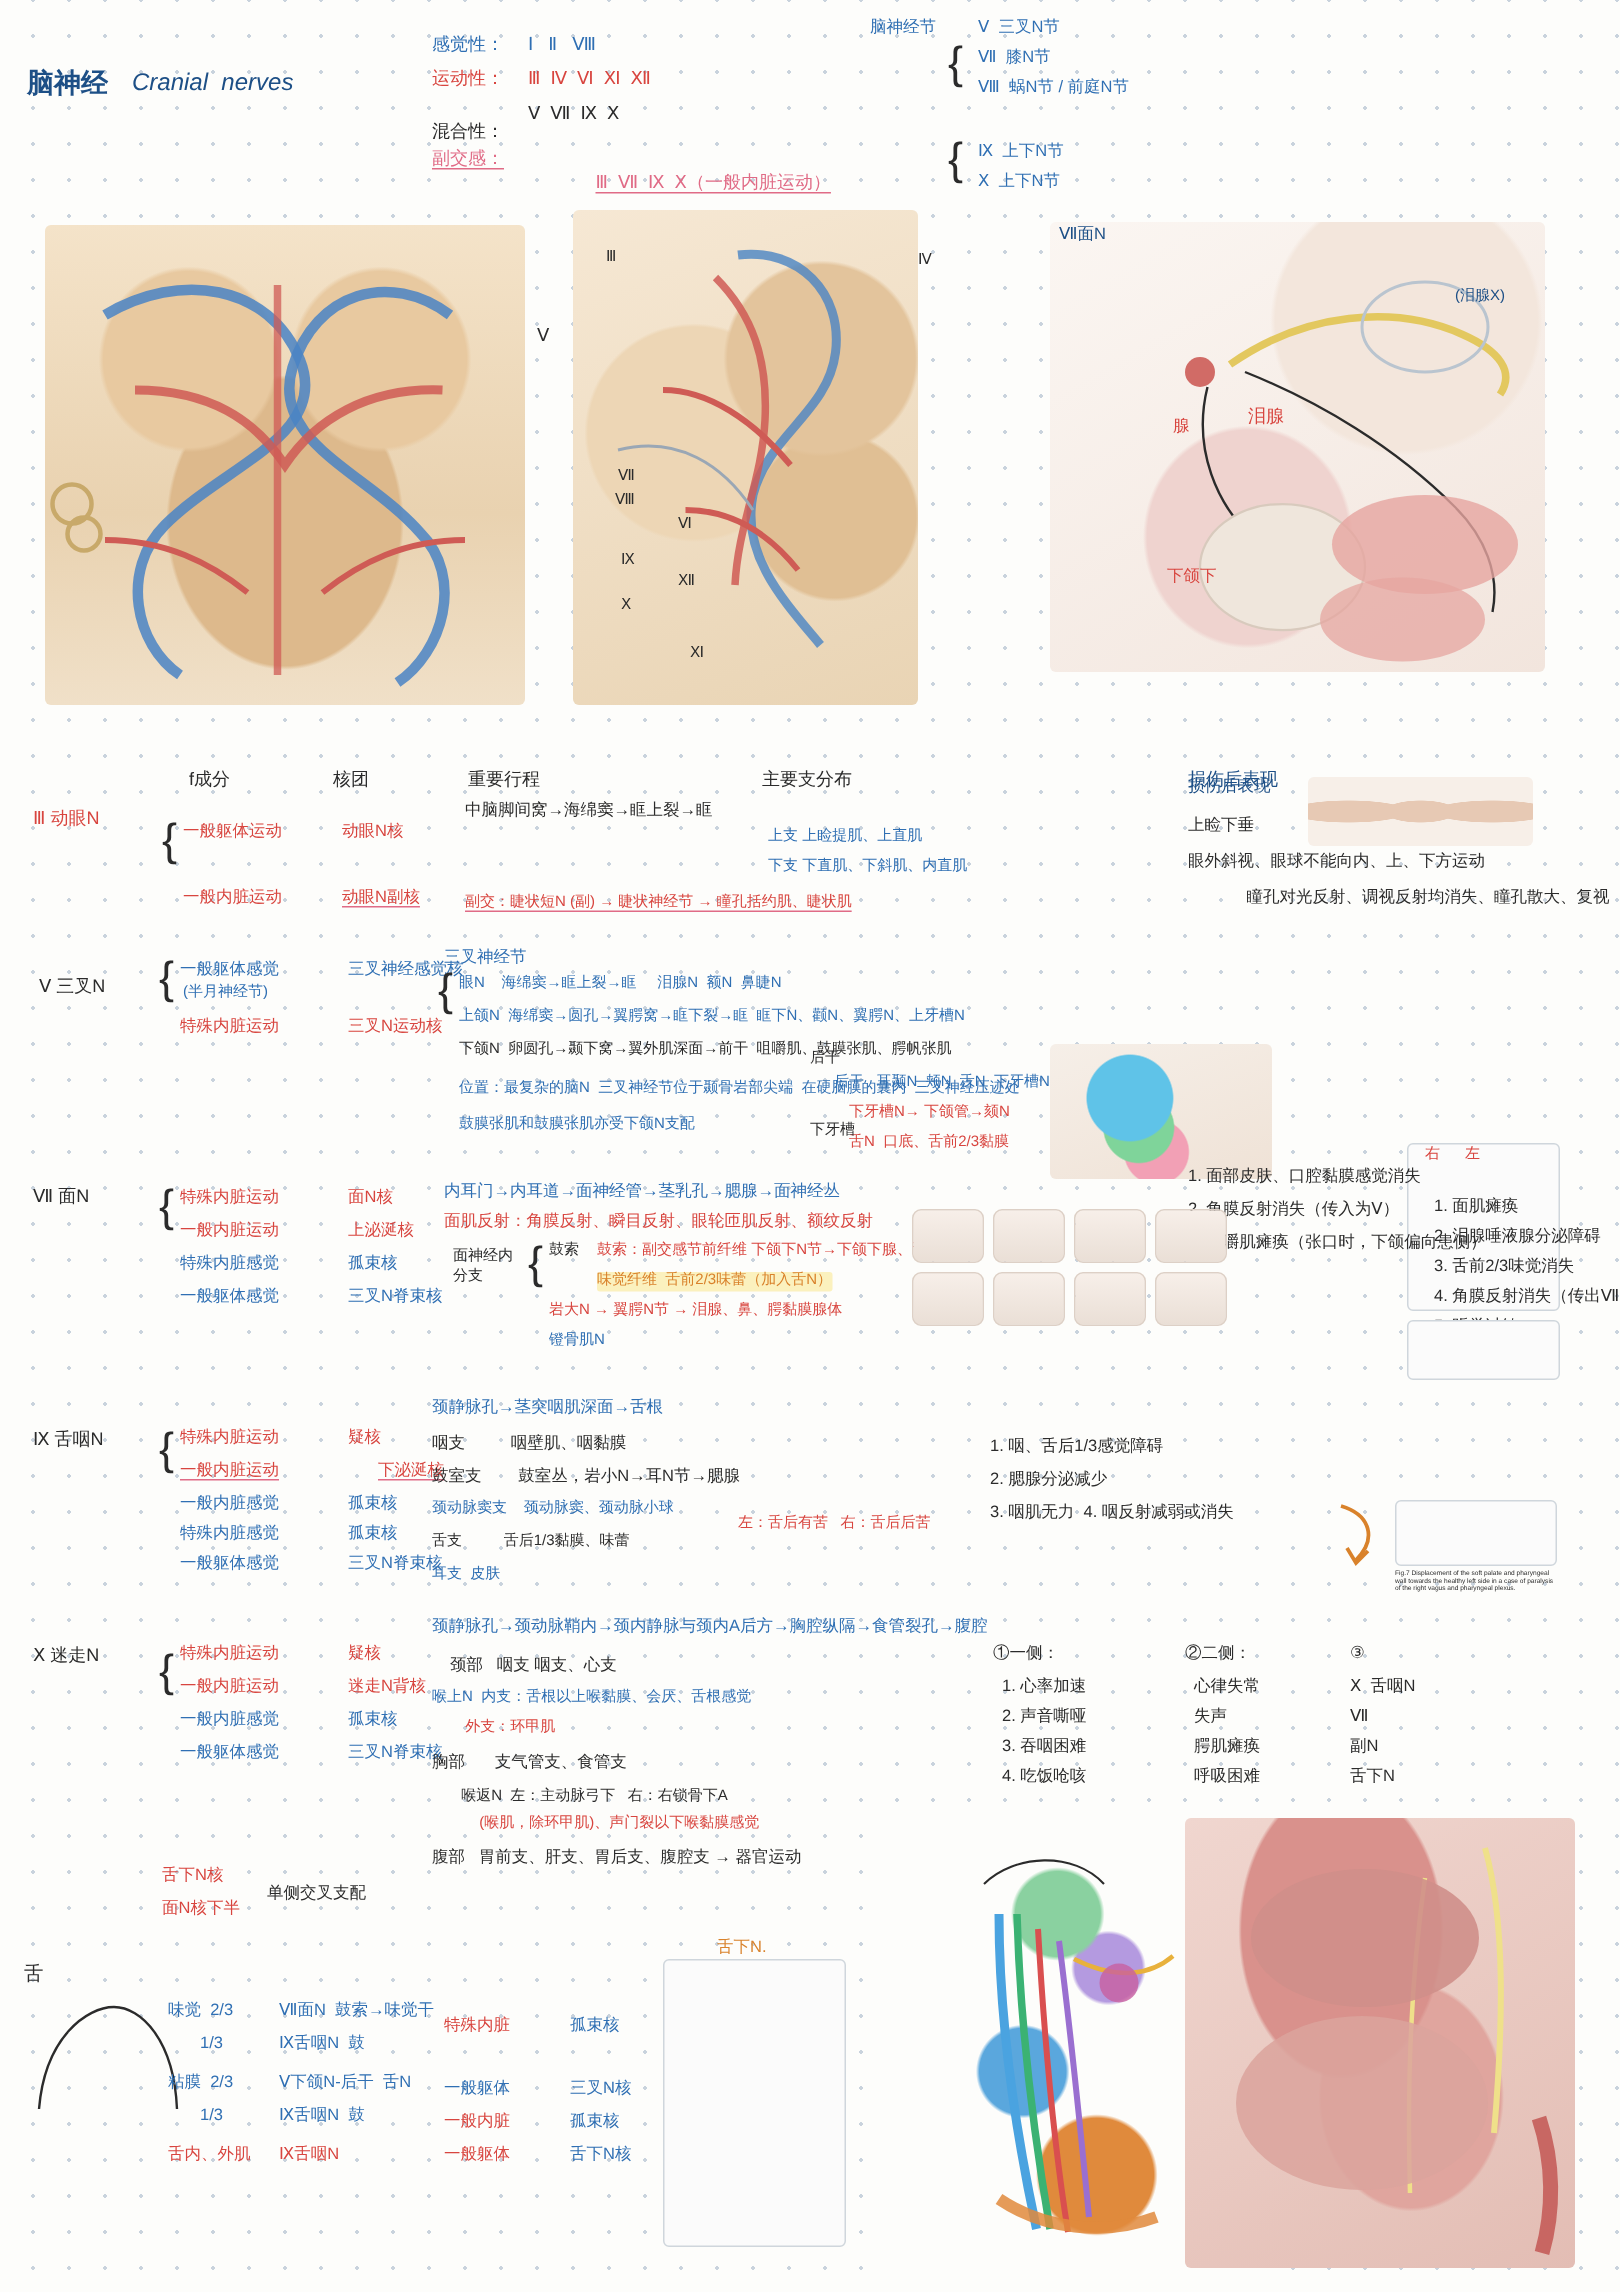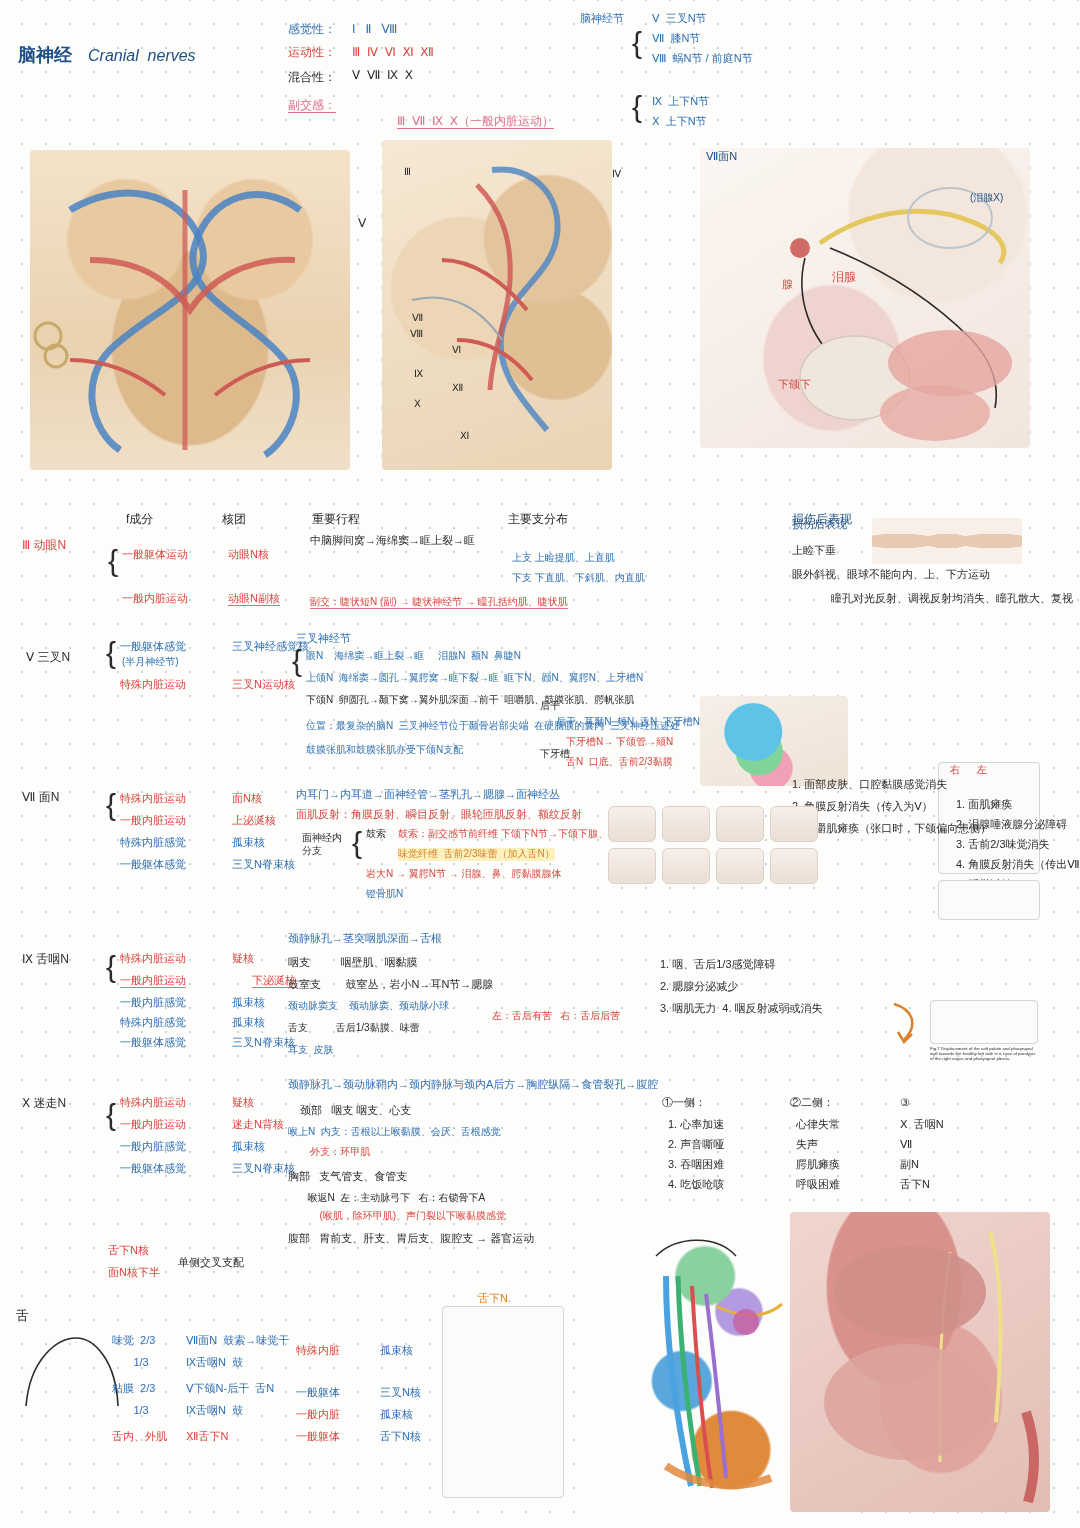--- a/index.html
+++ b/index.html
@@ -91,21 +91,21 @@
 
   <div class="ink t18 dblue" style="left:18px;top:44px;font-weight:700;">脑神经</div>
   <div class="ink t16 dblue" style="left:88px;top:46px;font-style:italic;">Cranial  nerves</div>
 
   <div class="ink t12 blue" style="left:288px;top:22px;">感觉性：</div>
   <div class="ink t12 blue" style="left:352px;top:22px;">Ⅰ   Ⅱ   Ⅷ</div>
 
   <div class="ink t12 red" style="left:288px;top:45px;">运动性：</div>
   <div class="ink t12 red" style="left:352px;top:45px;">Ⅲ  Ⅳ  Ⅵ  Ⅺ  Ⅻ</div>
 
-  <div class="ink t12 black" style="left:288px;top:70px;">混合性：</div>
+  <div class="ink t12 black" style="left:288px;top:80px;">混合性：</div>
   <div class="ink t12 black" style="left:352px;top:68px;">Ⅴ  Ⅶ  Ⅸ  Ⅹ</div>
 
   <div class="ink t12 pink ul-red" style="left:288px;top:98px;">副交感：</div>
   <div class="ink t12 pink ul-red" style="left:352px;top:114px;margin-left:45px;">Ⅲ  Ⅶ  Ⅸ  Ⅹ（一般内脏运动）</div>
 
   <div class="ink t11 blue" style="left:580px;top:12px;">脑神经节</div>
   <div class="ink t11 blue" style="left:652px;top:12px;">Ⅴ  三叉N节</div>
   <div class="ink t11 blue" style="left:652px;top:32px;">Ⅶ  膝N节</div>
   <div class="ink t11 blue" style="left:652px;top:52px;">Ⅷ  蜗N节 / 前庭N节</div>
   <div class="ink t11 blue" style="left:652px;top:95px;">Ⅸ  上下N节</div>
@@ -297,21 +297,21 @@
   <div class="ink t11 blue" style="left:120px;top:1162px;">一般躯体感觉</div>
   <div class="ink t11 red" style="left:232px;top:1096px;">疑核</div>
   <div class="ink t11 red" style="left:232px;top:1118px;">迷走N背核</div>
   <div class="ink t11 blue" style="left:232px;top:1140px;">孤束核</div>
   <div class="ink t11 blue" style="left:232px;top:1162px;">三叉N脊束核</div>
 
   <div class="ink t11 blue" style="left:288px;top:1078px;">颈静脉孔→颈动脉鞘内→颈内静脉与颈内A后方→胸腔纵隔→食管裂孔→腹腔</div>
   <div class="ink t11 black" style="left:300px;top:1104px;">颈部   咽支 咽支、心支</div>
   <div class="ink t10 blue" style="left:288px;top:1126px;">喉上N  内支：舌根以上喉黏膜、会厌、舌根感觉</div>
   <div class="ink t10 red" style="left:288px;top:1146px;">        外支：环甲肌</div>
-  <div class="ink t11 black" style="left:288px;top:1170px;">胸部   支气管支、食管支</div>
+  <div class="ink t11 black" style="left:288px;top:1170px;font-family:Liberation Mono, monospace;">胸部   支气管支、食管支</div>
   <div class="ink t10 black" style="left:288px;top:1192px;">       喉返N  左：主动脉弓下   右：右锁骨下A</div>
   <div class="ink t10 red" style="left:300px;top:1210px;">       (喉肌，除环甲肌)、声门裂以下喉黏膜感觉</div>
   <div class="ink t11 black" style="left:288px;top:1232px;">腹部   胃前支、肝支、胃后支、腹腔支 → 器官运动</div>
 
   <div class="ink t11 black" style="left:662px;top:1096px;">①一侧：</div>
   <div class="ink t11 black" style="left:668px;top:1118px;">1. 心率加速</div>
   <div class="ink t11 black" style="left:668px;top:1138px;">2. 声音嘶哑</div>
   <div class="ink t11 black" style="left:668px;top:1158px;">3. 吞咽困难</div>
   <div class="ink t11 black" style="left:668px;top:1178px;">4. 吃饭呛咳</div>
 
@@ -339,21 +339,21 @@
   <div class="ink t11 blue" style="left:112px;top:1334px;">味觉  2/3</div>
   <div class="ink t11 blue" style="left:112px;top:1356px;">       1/3</div>
   <div class="ink t11 blue" style="left:112px;top:1382px;">粘膜  2/3</div>
   <div class="ink t11 blue" style="left:112px;top:1404px;">       1/3</div>
   <div class="ink t11 red" style="left:112px;top:1430px;">舌内、外肌</div>
 
   <div class="ink t11 blue" style="left:186px;top:1334px;">Ⅶ面N  鼓索→味觉干</div>
   <div class="ink t11 blue" style="left:186px;top:1356px;">Ⅸ舌咽N  鼓</div>
   <div class="ink t11 blue" style="left:186px;top:1382px;">Ⅴ下颌N-后干  舌N</div>
   <div class="ink t11 blue" style="left:186px;top:1404px;">Ⅸ舌咽N  鼓</div>
-  <div class="ink t11 red" style="left:186px;top:1430px;">Ⅻ舌下N</div>
+  <div class="ink t11 red" style="left:186px;top:1430px;">Ⅸ舌咽N</div>
 
   <div class="ink t11 red" style="left:296px;top:1344px;">特殊内脏</div>
   <div class="ink t11 blue" style="left:296px;top:1386px;">一般躯体</div>
   <div class="ink t11 red" style="left:296px;top:1408px;">一般内脏</div>
   <div class="ink t11 red" style="left:296px;top:1430px;">一般躯体</div>
 
   <div class="ink t11 blue" style="left:380px;top:1344px;">孤束核</div>
   <div class="ink t11 blue" style="left:380px;top:1386px;">三叉N核</div>
   <div class="ink t11 blue" style="left:380px;top:1408px;">孤束核</div>
   <div class="ink t11 blue" style="left:380px;top:1430px;">舌下N核</div>

